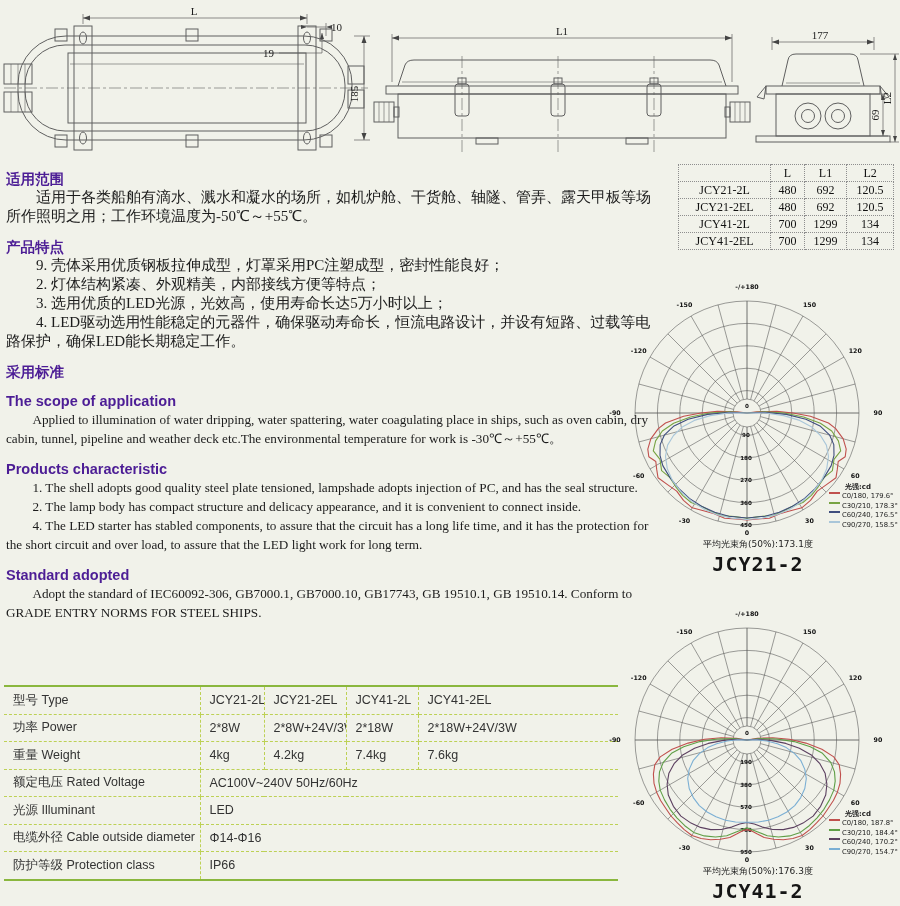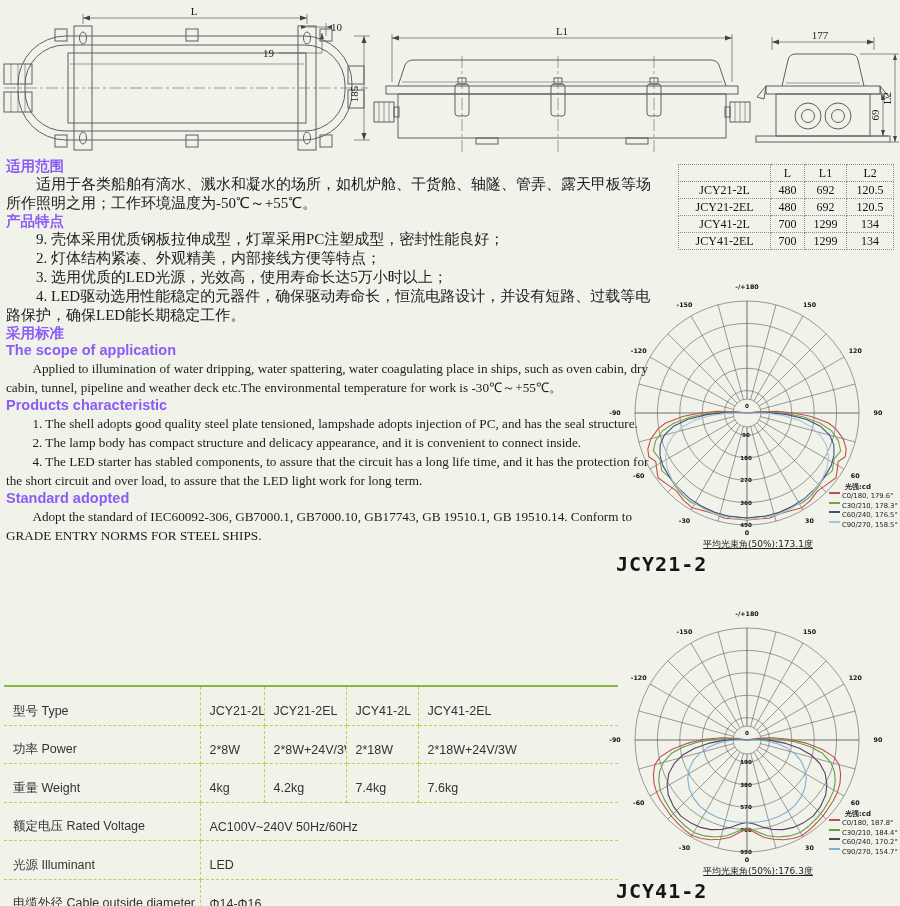--- a/index.html
+++ b/index.html
@@ -5,40 +5,40 @@
   html,body{margin:0;padding:0}
   body{width:900px;height:906px;position:relative;background:#f1f2ea;font-family:"Liberation Sans",sans-serif;overflow:hidden}
   svg.draw{position:absolute;overflow:visible}
   .draw line,.draw path,.draw rect,.draw circle,.draw ellipse,.draw polyline{fill:none;stroke:#5f5f5f;stroke-width:1}
   .draw .thin{stroke-width:.6}
   .draw .dim{stroke-width:.7}
   .draw .arr{fill:#444;stroke:none}
   .draw .cl{stroke-dasharray:12 3 3 3;stroke-width:.6}
   .draw text{fill:#1d1d1d;stroke:none;font:11px "Liberation Serif",serif}
   #text-column{position:absolute;left:6px;top:158px;width:648px}
-  .sec-head{font:bold 14.5px "Liberation Sans",sans-serif;color:#8b5cf6;margin:0 0 1px;line-height:16px}
+  .sec-head{font:bold 14.5px "Liberation Sans",sans-serif;color:#4c1d95;margin:13px 0 1px;line-height:16px}
   #text-column p{margin:0;text-indent:2em;color:#1c1c1c}
   p.zh{font:15px "Liberation Serif",serif;line-height:19px}
   p.en{font:13.2px "Liberation Serif",serif;line-height:19px}
   #dims-table{position:absolute;left:678px;top:164px;width:216px}
   #dims-table table{border-collapse:collapse;width:100%;font:12px "Liberation Serif",serif;color:#111}
   #dims-table td,#dims-table th{border:1px dotted #8e8e8e;text-align:center;height:16px;font-weight:normal;padding:0 2px}
   #spec-wrap{position:absolute;left:4px;top:685px;width:614px;border-top:2px solid #8ab73e;border-bottom:2px solid #8ab73e}
   #spec-wrap table{border-collapse:collapse;border-style:hidden;width:100%;table-layout:fixed;font:12.5px "Liberation Sans",sans-serif;color:#333}
-  #spec-wrap td{border:1px dashed #bdd155;height:26.5px;padding:11px 0 0 9px;overflow:hidden;white-space:nowrap}
+  #spec-wrap td{border:1px dashed #bdd155;height:26.5px;padding:0 0 0 9px;overflow:hidden;white-space:nowrap}
   .chart{position:absolute;left:616px;width:284px;height:300px}
   .chart svg{position:absolute;left:0;top:0;overflow:visible}
   .polar text{font-family:"DejaVu Sans",sans-serif}
   .legend{position:absolute;left:213px;top:197px;width:72px}
   .legend-title{font:bold 7px "DejaVu Sans",sans-serif;color:#222;padding-left:16px}
   .lrow{display:flex;align-items:flex-start;height:9.5px}
   .lsw{width:11px;height:2px;margin-right:2px;flex:none}
   .lname{font:6.8px "DejaVu Sans",sans-serif;color:#222;white-space:nowrap}
-  .avg-note{position:absolute;left:0;top:253px;width:284px;text-align:center;font:9px "DejaVu Sans",sans-serif;color:#222;text-decoration:underline}
-  .chart-title{position:absolute;left:0;top:267px;width:284px;font:bold 20px "DejaVu Sans Mono",monospace;color:#151515;letter-spacing:1px}
+  .avg-note{position:absolute;left:0;top:253px;width:284px;text-align:center;font:9px "DejaVu Sans",sans-serif;color:#222;}
+  .chart-title{position:absolute;left:0;top:267px;width:284px;text-align:center;font:bold 20px "DejaVu Sans Mono",monospace;color:#151515;letter-spacing:1px}
 </style>
 </head>
 <body>
 
 <svg class="draw" style="left:4px;top:6px" width="368" height="154" viewBox="0 0 368 154">
   <rect x="14" y="30" width="334" height="104" rx="48"></rect>
   <rect x="21" y="39" width="320" height="86" rx="40"></rect>
   <rect x="64" y="47" width="238" height="70"></rect>
   <line class="thin" x1="66" y1="58" x2="300" y2="58"></line>
   <line class="cl" x1="0" y1="82" x2="364" y2="82"></line>

